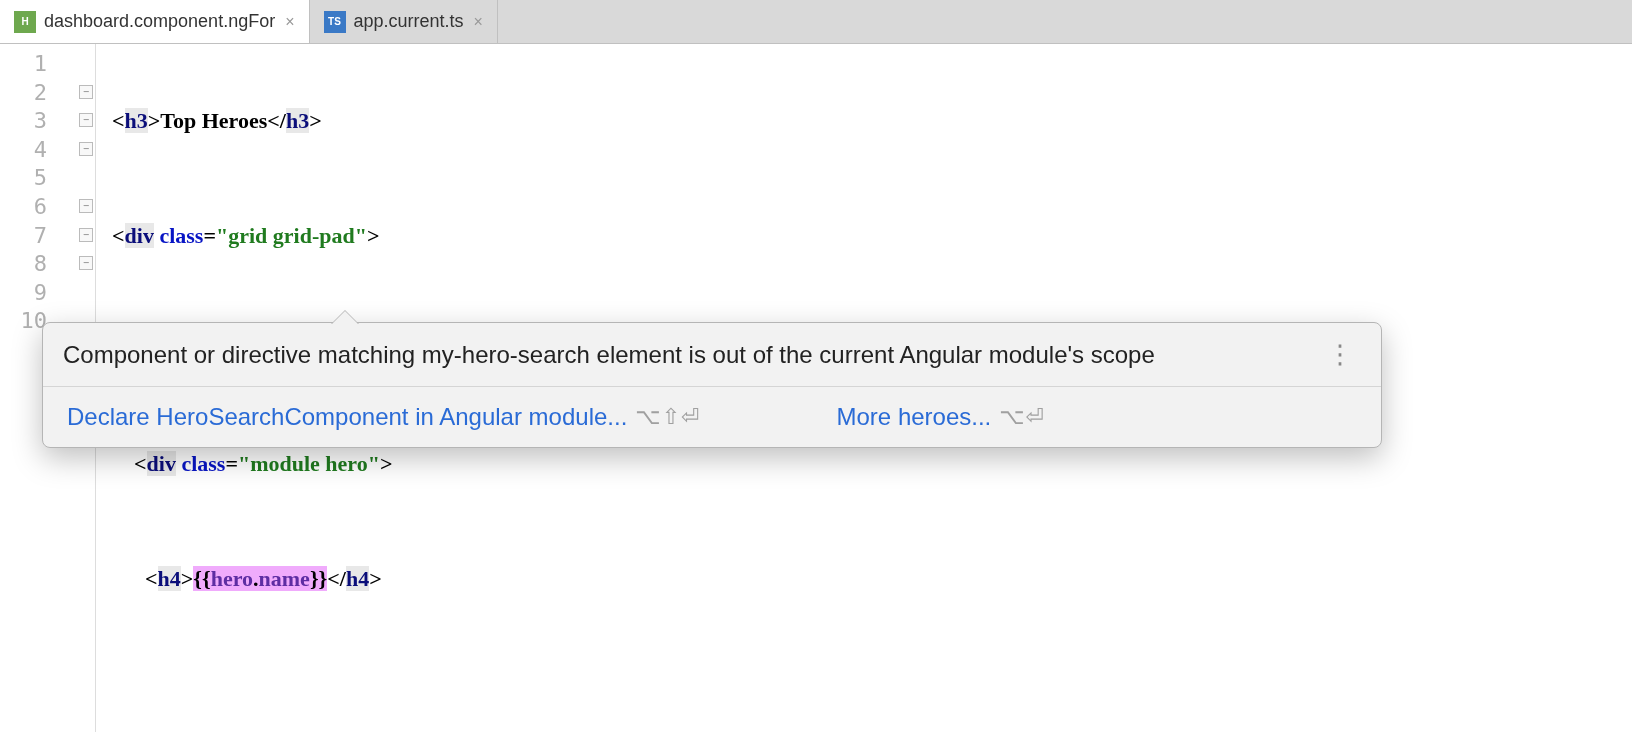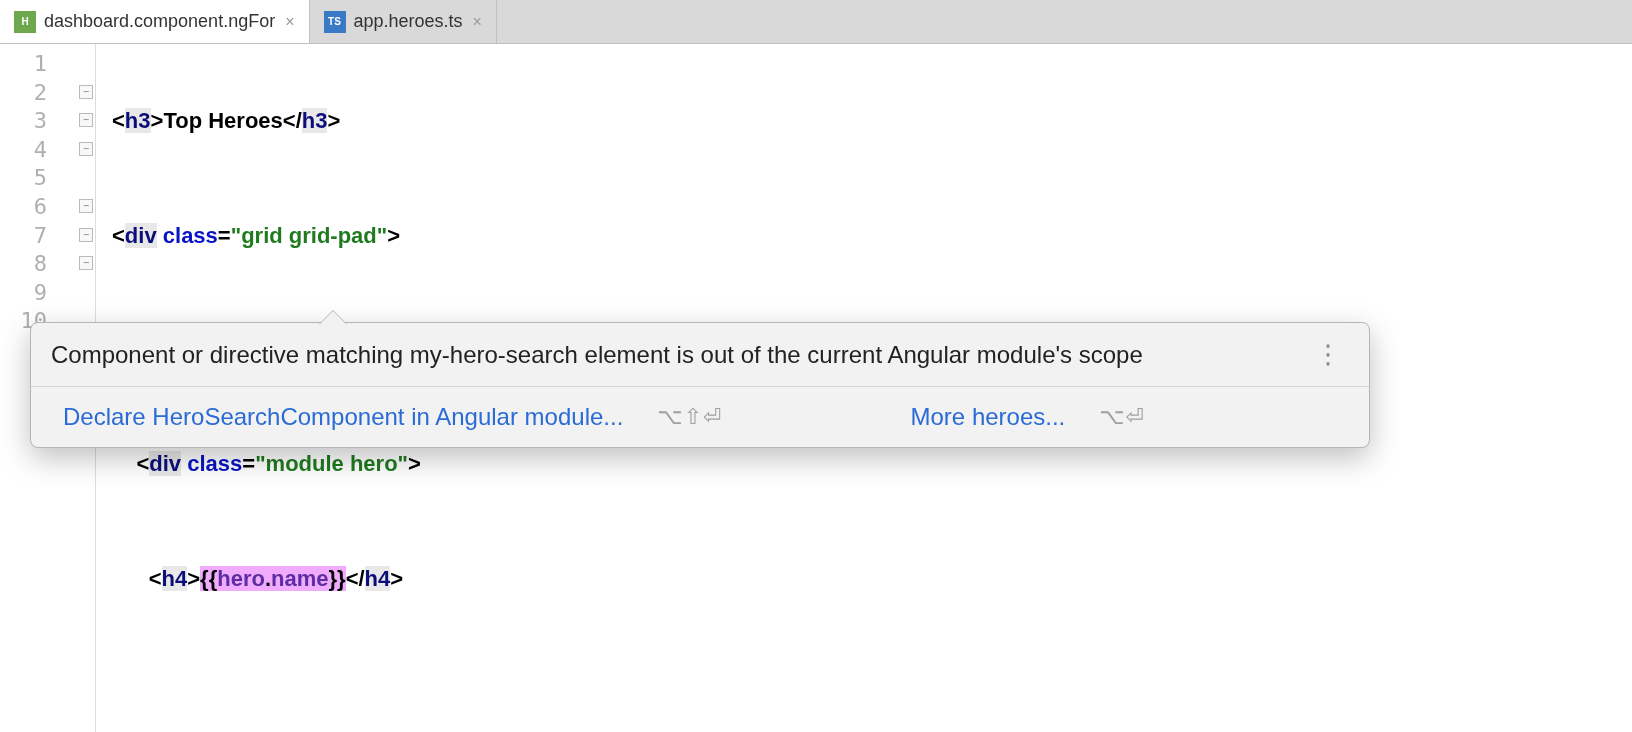--- a/index.html
+++ b/index.html
@@ -81,21 +81,21 @@
     height: 14px;
     border: 1px solid #bbb;
     background: #f8f8f8;
     font-size: 10px;
     line-height: 12px;
     text-align: center;
     color: #888;
   }
   .code-area {
     flex: 1;
-    font-family: Liberation Sans, sans-serif;
+    font-family: Liberation Serif, serif;
     font-size: 22px;
     line-height: 28.6px;
     padding-top: 6px;
     position: relative;
     white-space: pre;
   }
   .code-line {
     height: 28.6px;
     padding-left: 16px;
     position: relative;
@@ -109,21 +109,21 @@
   .attr-val-var { color: #5e2da3; font-style: italic; font-weight: bold; }
   .attr-val-fn { color: #858732; font-weight: bold; }
   .text-plain { color: #000; font-weight: bold; }
   .expr { background: #f0abfc; }
   .expr-punct { color: #000; font-weight: bold; }
   .expr-var { color: #5e2da3; font-weight: bold; }
 
   
   .popup {
     position: absolute;
-    left: 30px;
+    left: 42px;
     top: 278px;
     width: 1340px;
     background: #f2f2f2;
     border: 1px solid #b5b5b5;
     border-radius: 8px;
     box-shadow: 0 10px 30px rgba(0,0,0,0.25);
     font-family: "Lucida Grande", "Segoe UI", Arial, sans-serif;
     z-index: 10;
   }
   .popup-arrow {
@@ -141,22 +141,22 @@
     align-items: center;
     padding: 16px 20px;
     font-size: 24px;
     color: #222;
     border-bottom: 1px solid #d5d5d5;
     justify-content: space-between;
   }
   .popup-bottom {
     display: flex;
     align-items: center;
-    padding: 16px 32px;
-    gap: 34px;
+    padding: 16px 24px;
+    gap: 8px;
     font-size: 24px;
   }
   .popup-link {
     color: #2a6bd6;
     cursor: pointer;
   }
   .kbd-hint {
     color: #a0a0a0;
     font-size: 22px;
     letter-spacing: 1px;
@@ -174,21 +174,21 @@
 <body>
 
 <div class="tab-bar">
   <div class="tab active">
     <span class="file-icon html">H</span>
     <span>dashboard.component.ngFor</span>
     <span class="close-x">×</span>
   </div>
   <div class="tab">
     <span class="file-icon ts">TS</span>
-    <span>app.heroes.ts</span>
+    <span>app.current.ts</span>
     <span class="close-x">×</span>
   </div>
 </div>
 
 <div class="editor-area">
   <div class="gutter">
     <div class="line-no">1</div>
     <div class="line-no"><span>2</span><span class="fold-mark">−</span></div>
     <div class="line-no"><span>3</span><span class="fold-mark">−</span></div>
     <div class="line-no"><span>4</span><span class="fold-mark">−</span></div>

